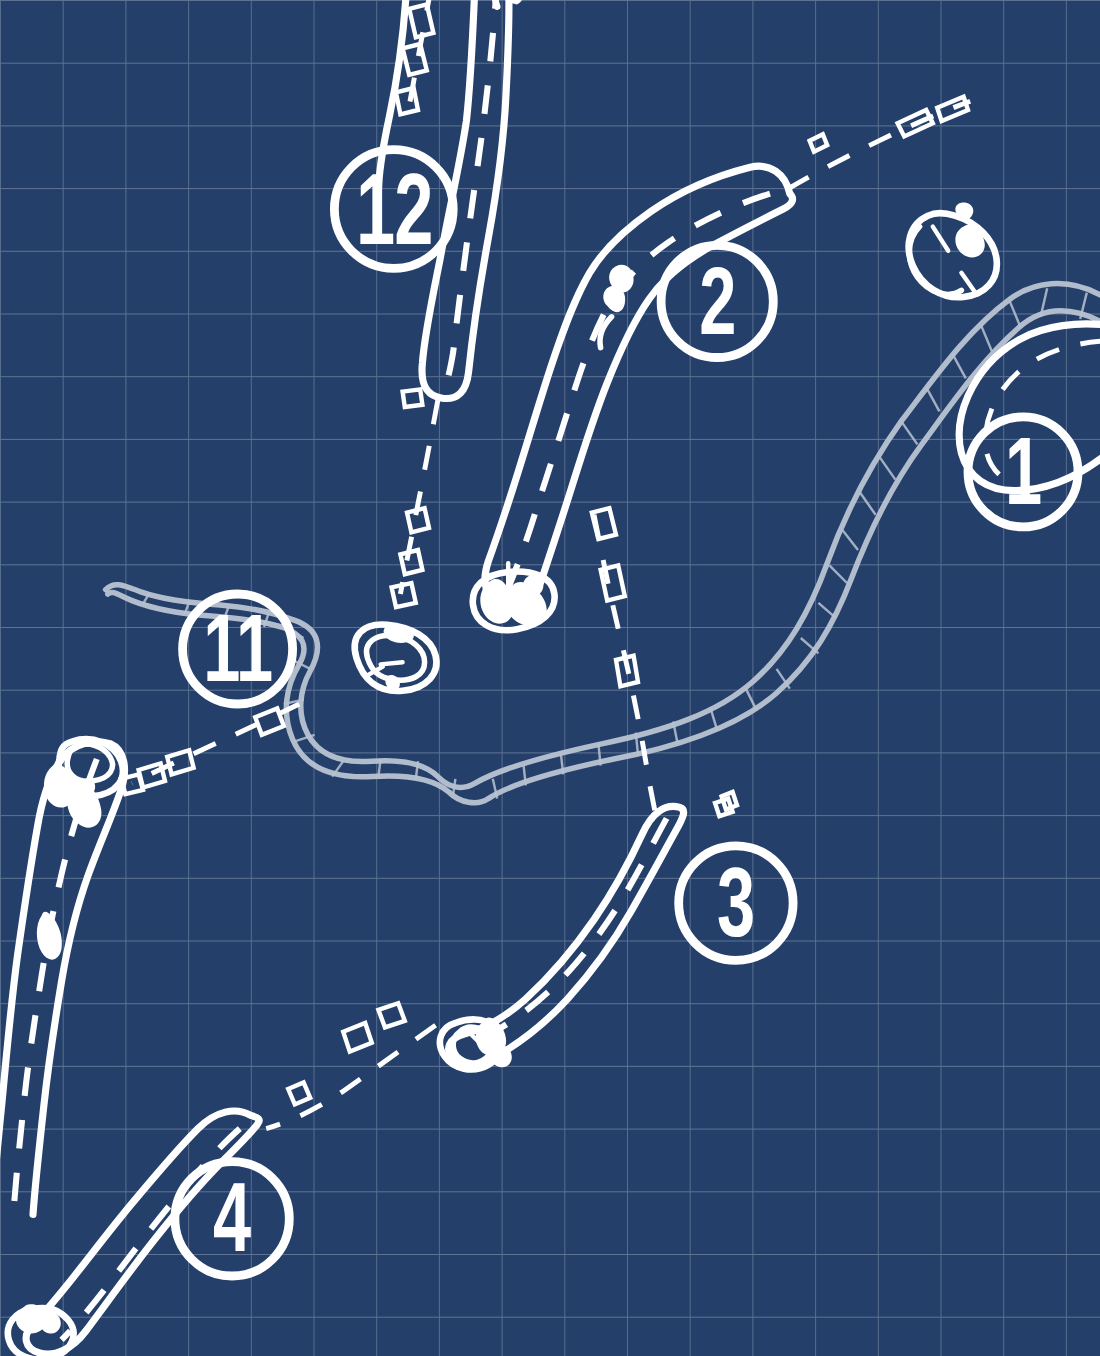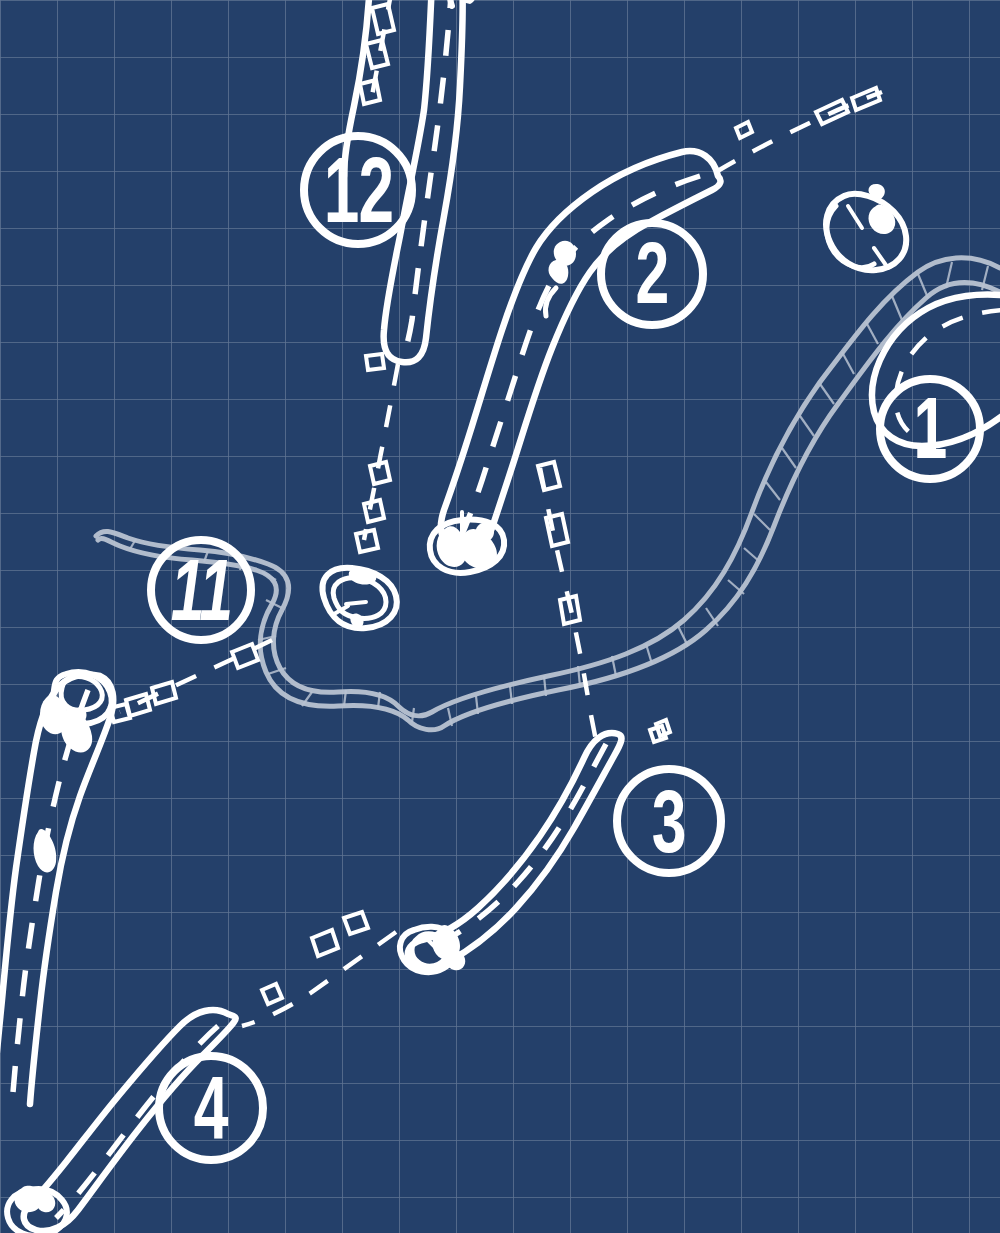--- a/index.html
+++ b/index.html
@@ -498,21 +498,21 @@
   </div>
 
   <div class="hole-badge" style="left:597px;top:219px;width:110px;height:110px;">
     <span class="num" style="font-size:74px;">2</span>
   </div>
 
   <div class="hole-badge" style="left:876px;top:375px;width:108px;height:108px;">
     <span class="num" style="font-size:74px;">1</span>
   </div>
 
-  <div class="hole-badge" style="left:147px;top:536px;width:108px;height:108px;font-style:italic;">
+  <div class="hole-badge" style="left:162px;top:536px;width:108px;height:108px;">
     <span class="num" style="font-size:74px;">11</span>
   </div>
 
   <div class="hole-badge" style="left:613px;top:765px;width:112px;height:112px;">
     <span class="num" style="font-size:76px;">3</span>
   </div>
 
   <div class="hole-badge" style="left:155px;top:1052px;width:112px;height:112px;">
     <span class="num" style="font-size:76px;">4</span>
   </div>

